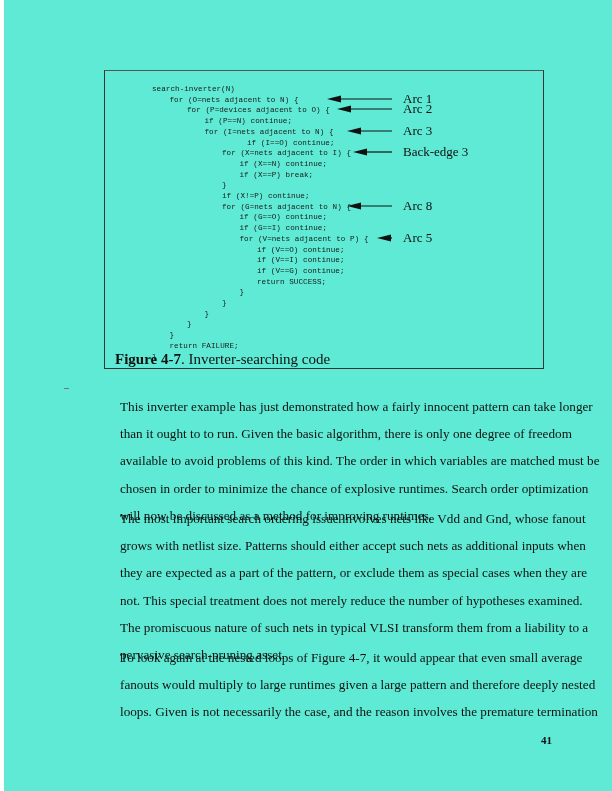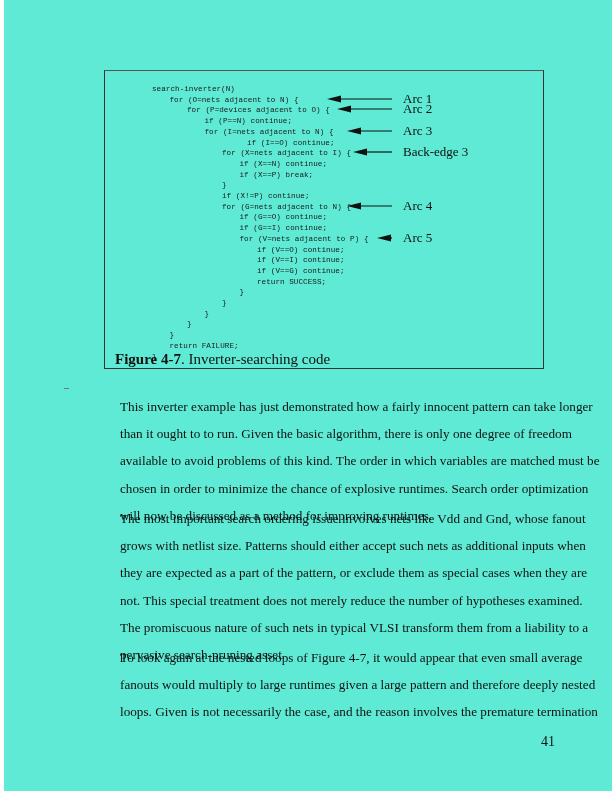--- a/index.html
+++ b/index.html
@@ -20,21 +20,21 @@
     position: absolute; font-family: "Liberation Serif", serif; font-size: 13px; line-height: 14px; color: #111; white-space: nowrap;
   }
   .caption {
     position: absolute; left: 10px; top: 283px; font-family: "Liberation Serif", serif; font-size: 15px; line-height: 11px; color: #111; white-space: nowrap;
   }
   .caption b { font-weight: bold; }
   .para {
     position: absolute; left: 116px; width: 430px; font-family: "Liberation Serif", serif; font-size: 13.2px; color: #111;
   }
   .para .ln { position: absolute; left: 0; white-space: nowrap; line-height: 16px; }
-  .page-number { position: absolute; left: 537px; top: 734px; font-family: "Liberation Serif", serif; font-size: 14px; color: #111; }
+  .page-number { position: absolute; left: 537px; top: 734px; font-family: "Liberation Serif", serif; font-size: 11px; color: #111; font-weight: bold; }
   .scan-edge { position: absolute; left: 609px; width: 1px; background: #888; }
   .scan-tick { position: absolute; left: 60px; top: 388px; width: 5px; height: 1px; background: #777; }
 </style>
 </head>
 <body>
 
 <div class="page">
 
   <div class="figure-box">
     <div class="code" id="code">
@@ -93,21 +93,21 @@
             <line x1="12" y1="5" x2="39" y2="5" stroke="#111" stroke-width="1.2"></line>
           </svg>
         </div>
         <div class="arc-label" style="left: 298px; top: 74.2px;">Back-edge 3</div>
         <div class="arrow" style="left: 242px; top: 129.7px; width: 45px;">
           <svg width="45" height="10" viewBox="0 0 45 10">
             <polygon points="0,5 14,1.5 14,8.5" fill="#111"></polygon>
             <line x1="12" y1="5" x2="45" y2="5" stroke="#111" stroke-width="1.2"></line>
           </svg>
         </div>
-        <div class="arc-label" style="left: 298px; top: 127.7px;">Arc 4</div>
+        <div class="arc-label" style="left: 298px; top: 127.7px;">Arc 8</div>
         <div class="arrow" style="left: 272px; top: 161.8px; width: 15px;">
           <svg width="15" height="10" viewBox="0 0 15 10">
             <polygon points="0,5 14,1.5 14,8.5" fill="#111"></polygon>
             <line x1="12" y1="5" x2="15" y2="5" stroke="#111" stroke-width="1.2"></line>
           </svg>
         </div>
         <div class="arc-label" style="left: 298px; top: 159.8px;">Arc 5</div>
       </div>
     <div class="caption"><b>Figure 4-7</b><span>. Inverter-searching code</span></div>
   </div>

